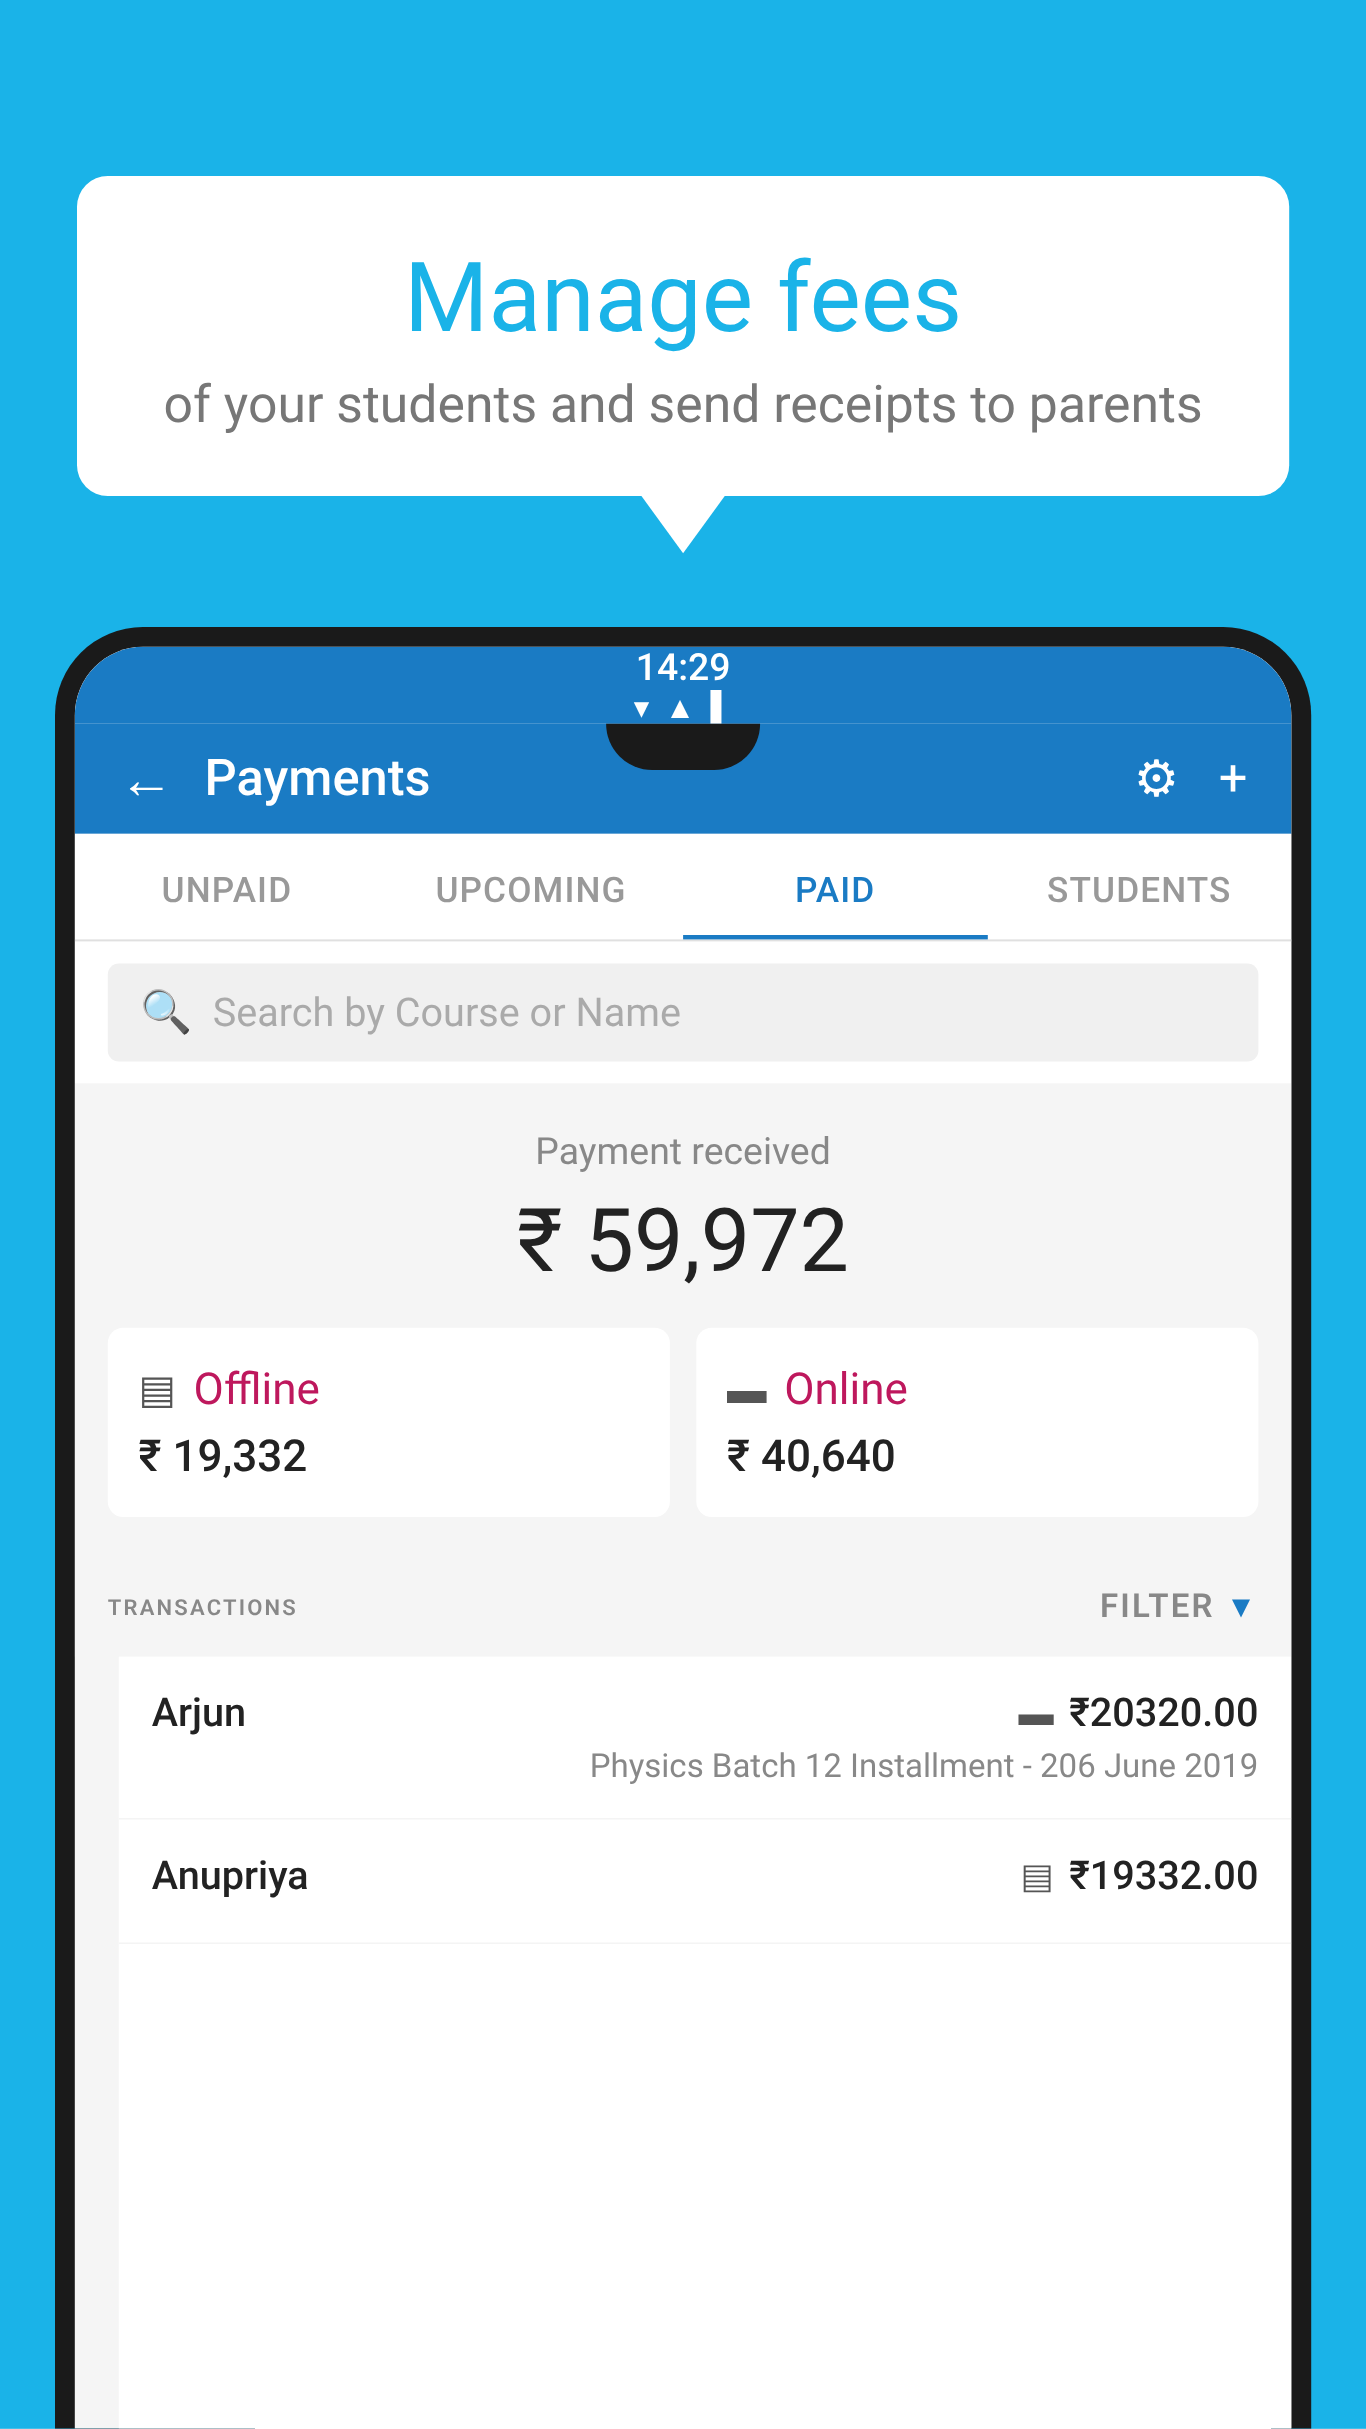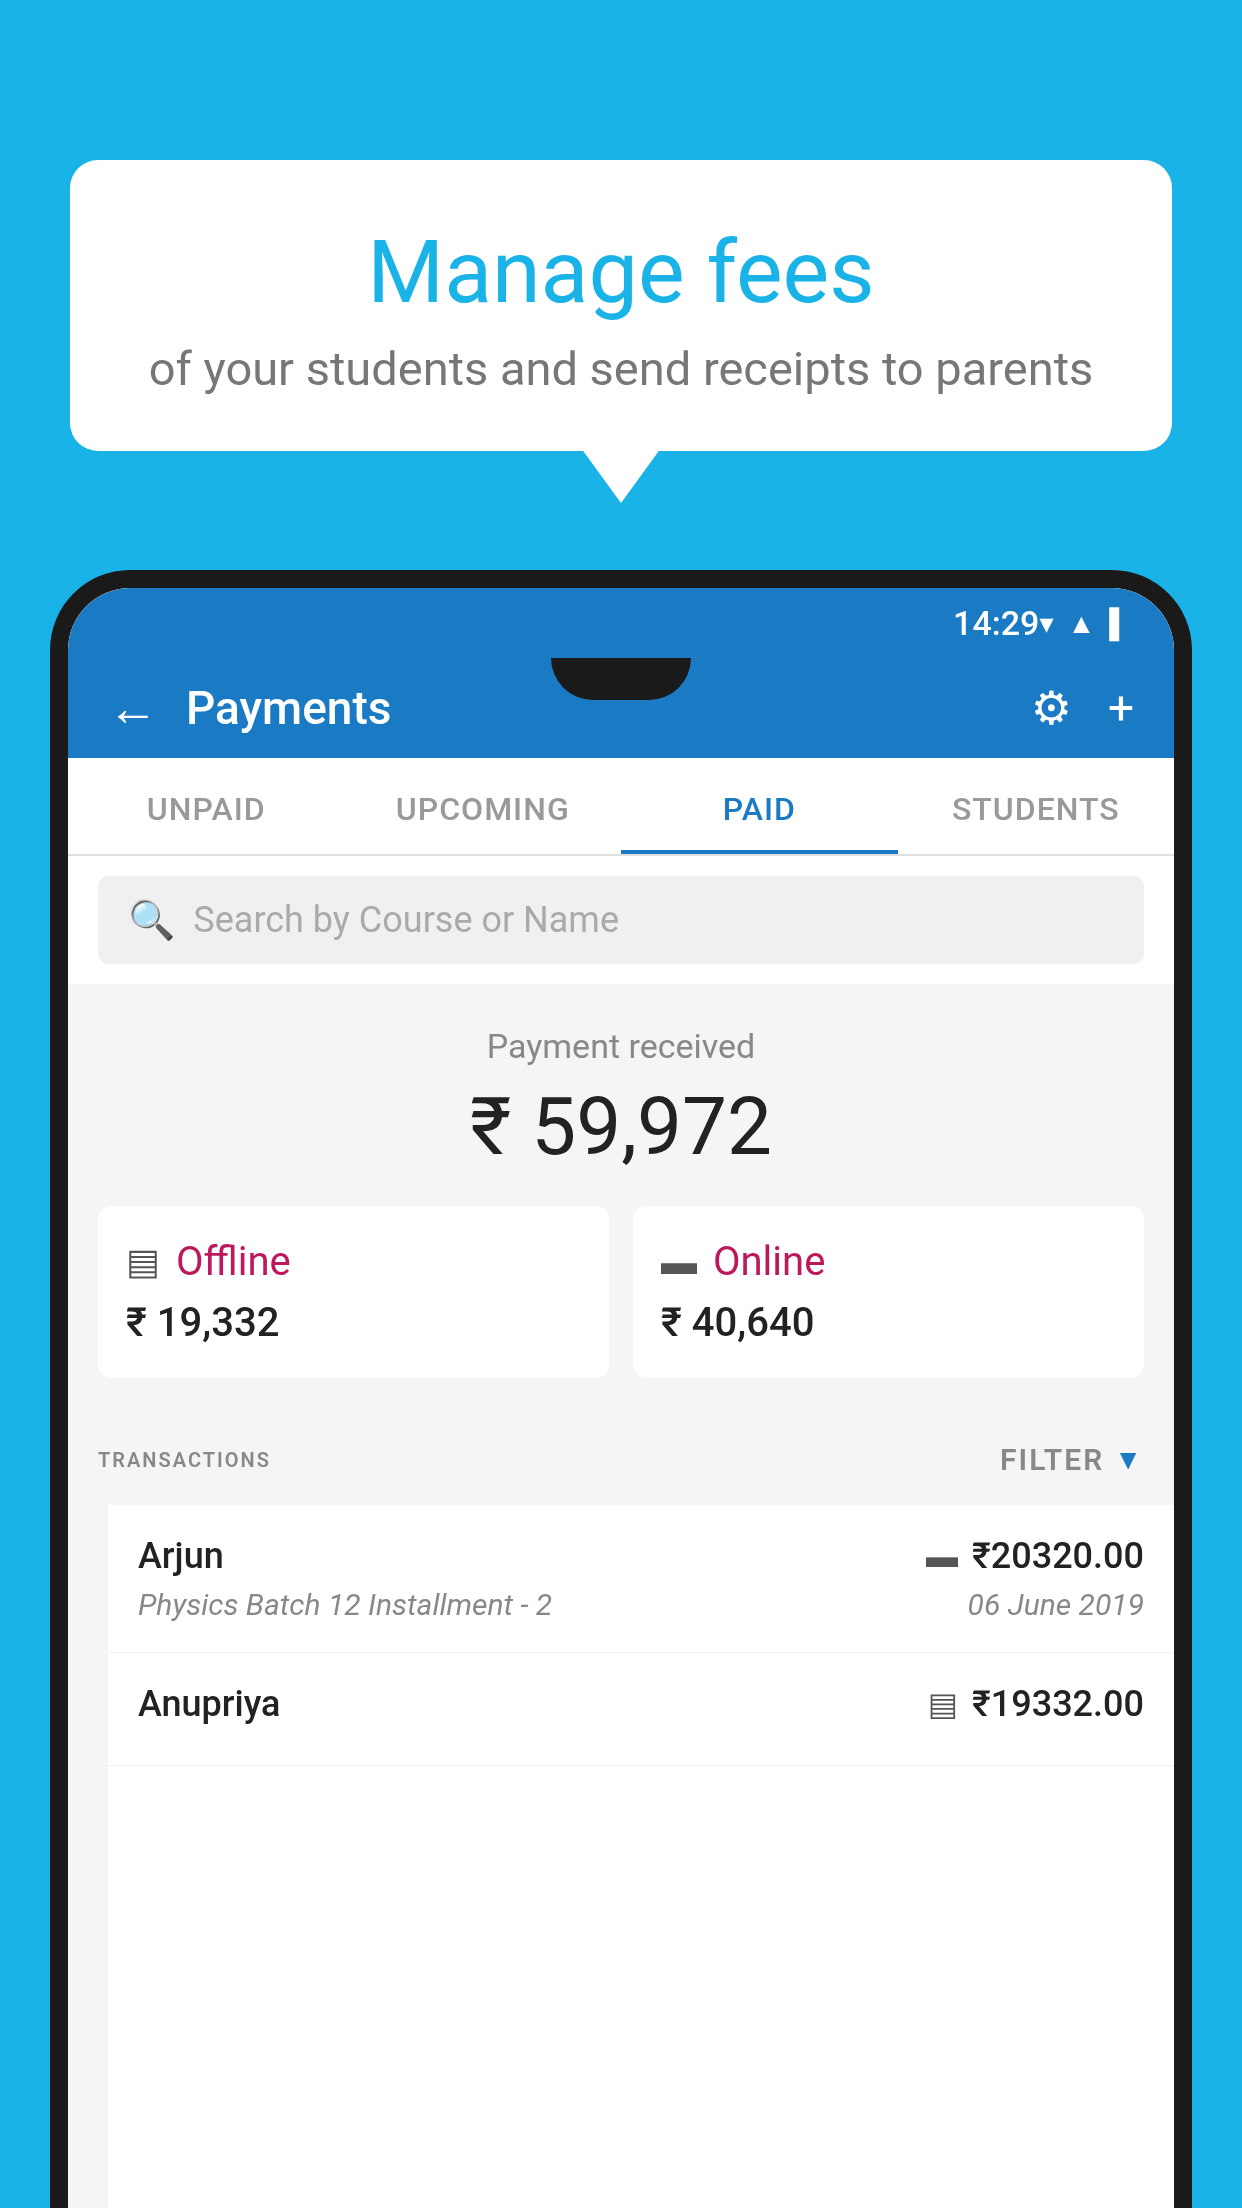--- a/index.html
+++ b/index.html
@@ -71,24 +71,25 @@
       display: flex;
       flex-direction: column;
     }
 
     
     .status-bar {
       background: #1a7bc4;
       height: 70px;
       display: flex;
       align-items: center;
-      justify-content: flex-end;
+      justify-content: center;
       padding: 12px 45px;
       border-radius: 62px 62px 0 0;
       flex-shrink: 0;
+      flex-direction: column;
     }
 
     .status-time {
       color: white;
       font-size: 34px;
       font-weight: 500;
     }
 
     .status-icons {
       display: flex;
@@ -338,22 +339,21 @@
 
     .transaction-amount {
       color: #222;
       font-size: 36px;
       font-weight: 500;
       text-align: center;
     }
 
     .transaction-row2 {
       display: flex;
-      justify-content: space-between;
-      font-style: italic;
+      justify-content: flex-end;
     }
 
     .transaction-course {
       color: #888;
       font-size: 30px;
     }
 
     .transaction-date {
       color: #888;
       font-size: 30px;

